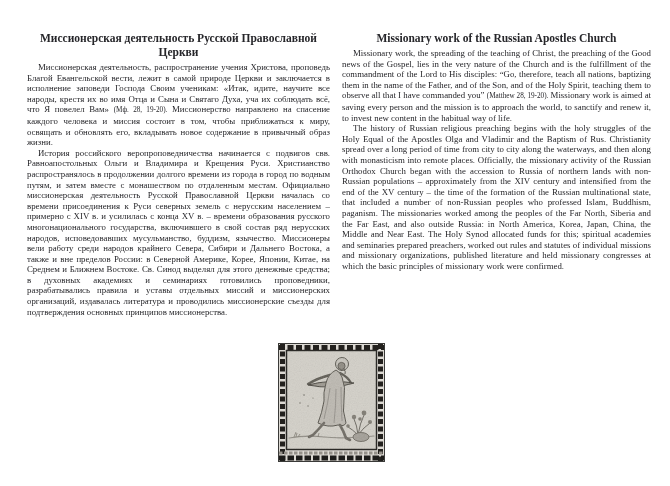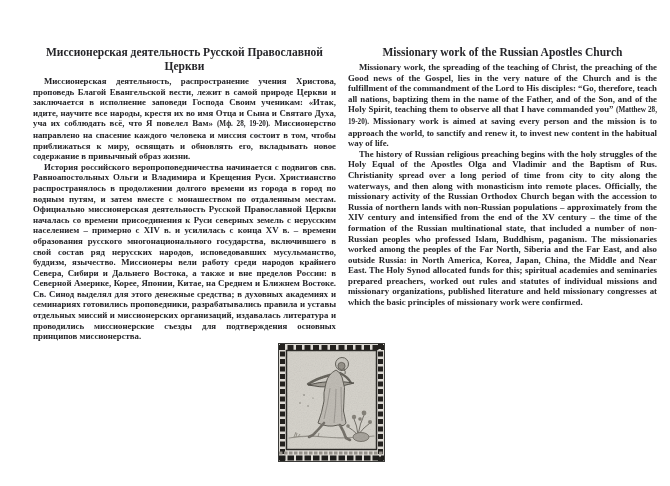--- a/index.html
+++ b/index.html
@@ -7,36 +7,35 @@
     position: relative;
     width: 670px;
     height: 486px;
     background: #ffffff;
     font-family: "Liberation Serif", serif;
     color: #26262a;
     overflow: hidden;
   }
   .col {
     position: absolute;
-    top: 45px;
+    top: 31px;
     text-align: justify;
     font-size: 8.8px;
     line-height: 10.6px;
-    margin-left: 6px;
   }
   .col-ru { left: 27px;  width: 303px; }
   .col-en { left: 342px; width: 309px; }
   .col-title {
     font-size: 11.5px;
     line-height: 14px;
     font-weight: bold;
     text-align: center;
     margin: 0 0 3px 0;
   }
-  .col p { margin: 0; text-indent: 11px; font-weight: bold; }
+  .col p { margin: 0; text-indent: 11px; }
   .ref { font-size: 7.2px; }
   .figure-wrap {
     position: absolute;
     left: 278px;
     top: 343px;
     width: 107px;
     height: 119px;
     margin: 0;
   }
   .figure-wrap svg { display: block; }

